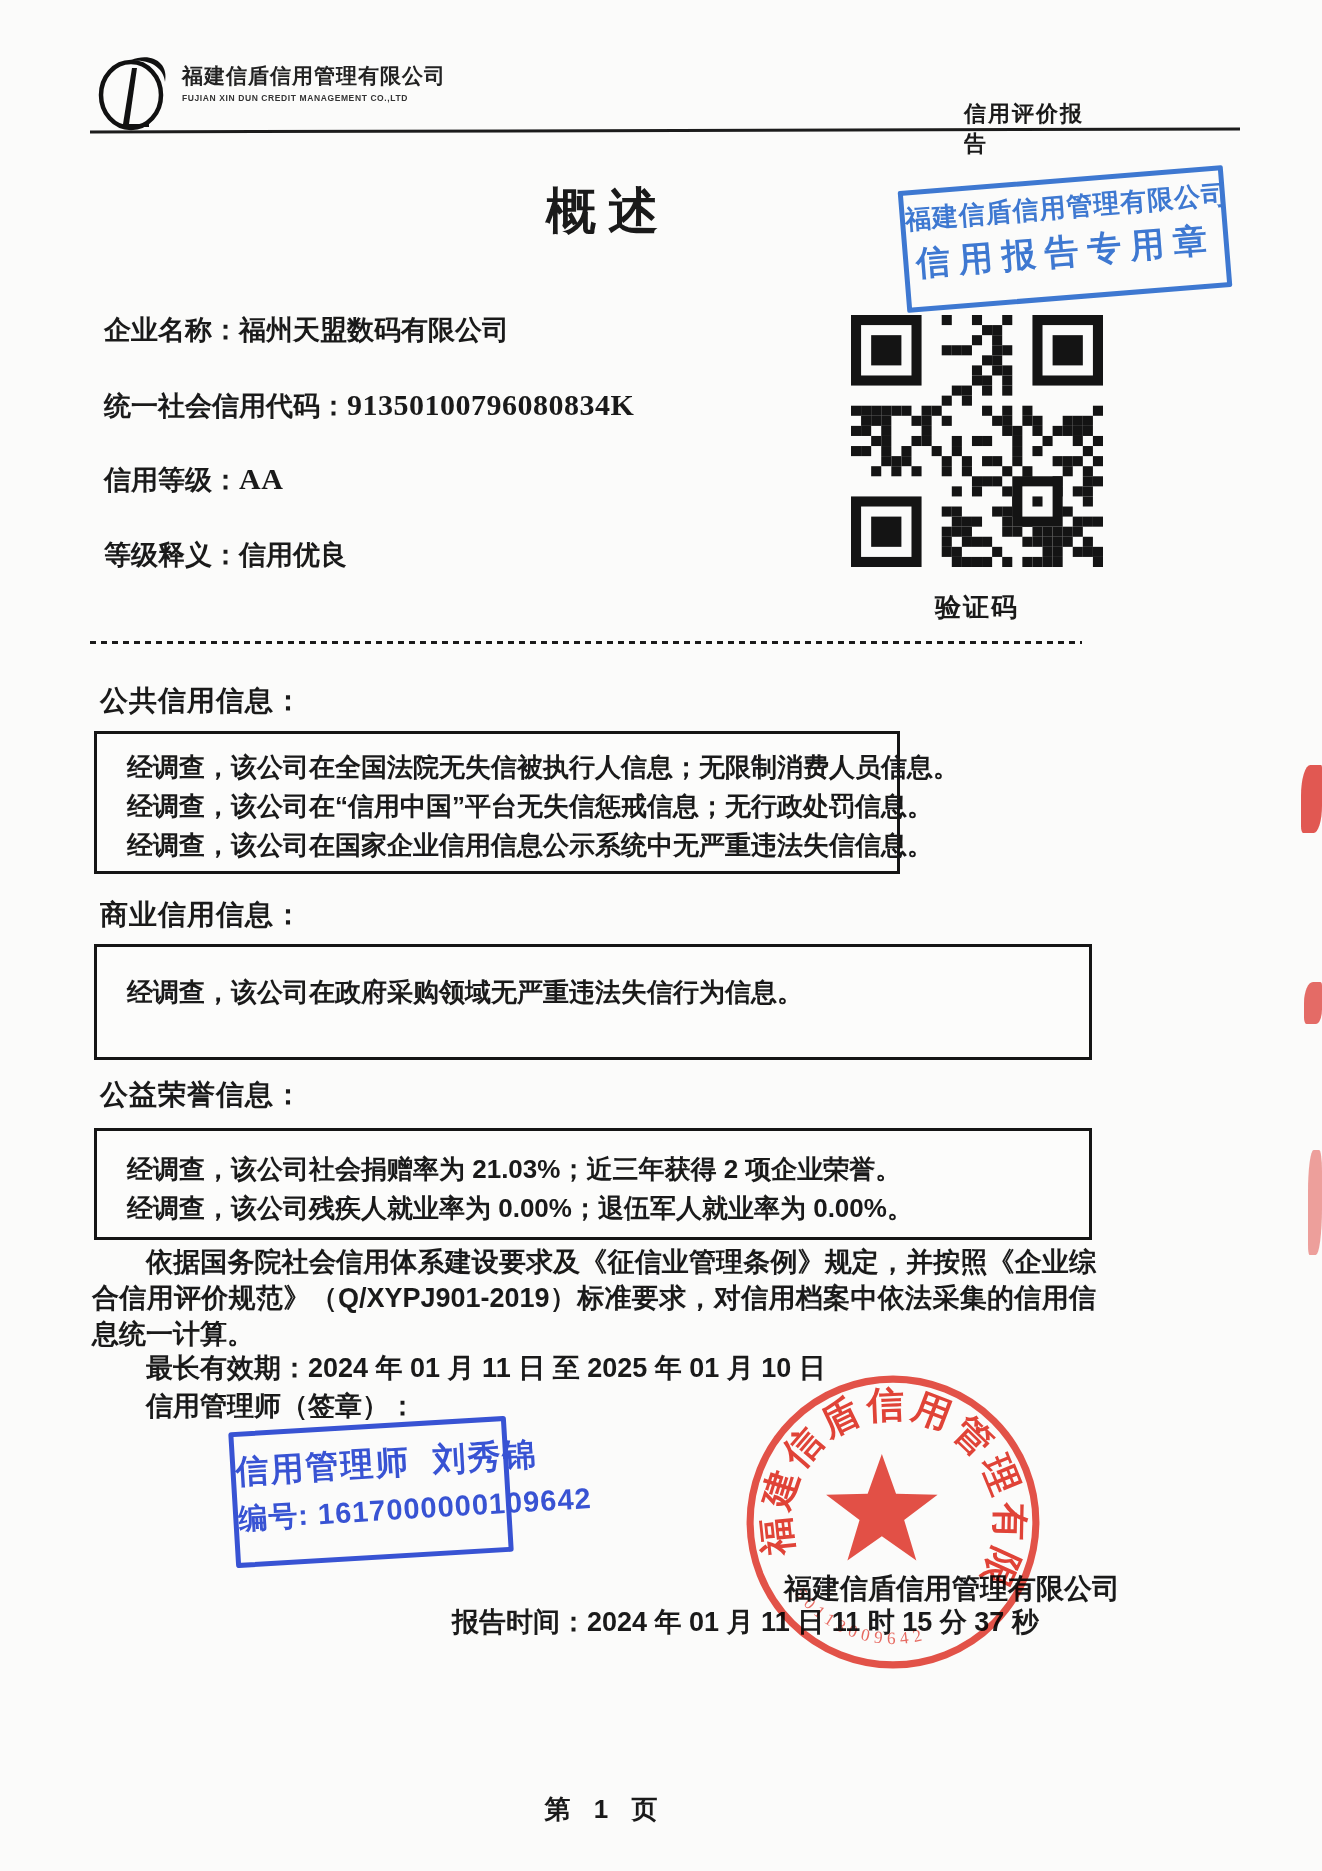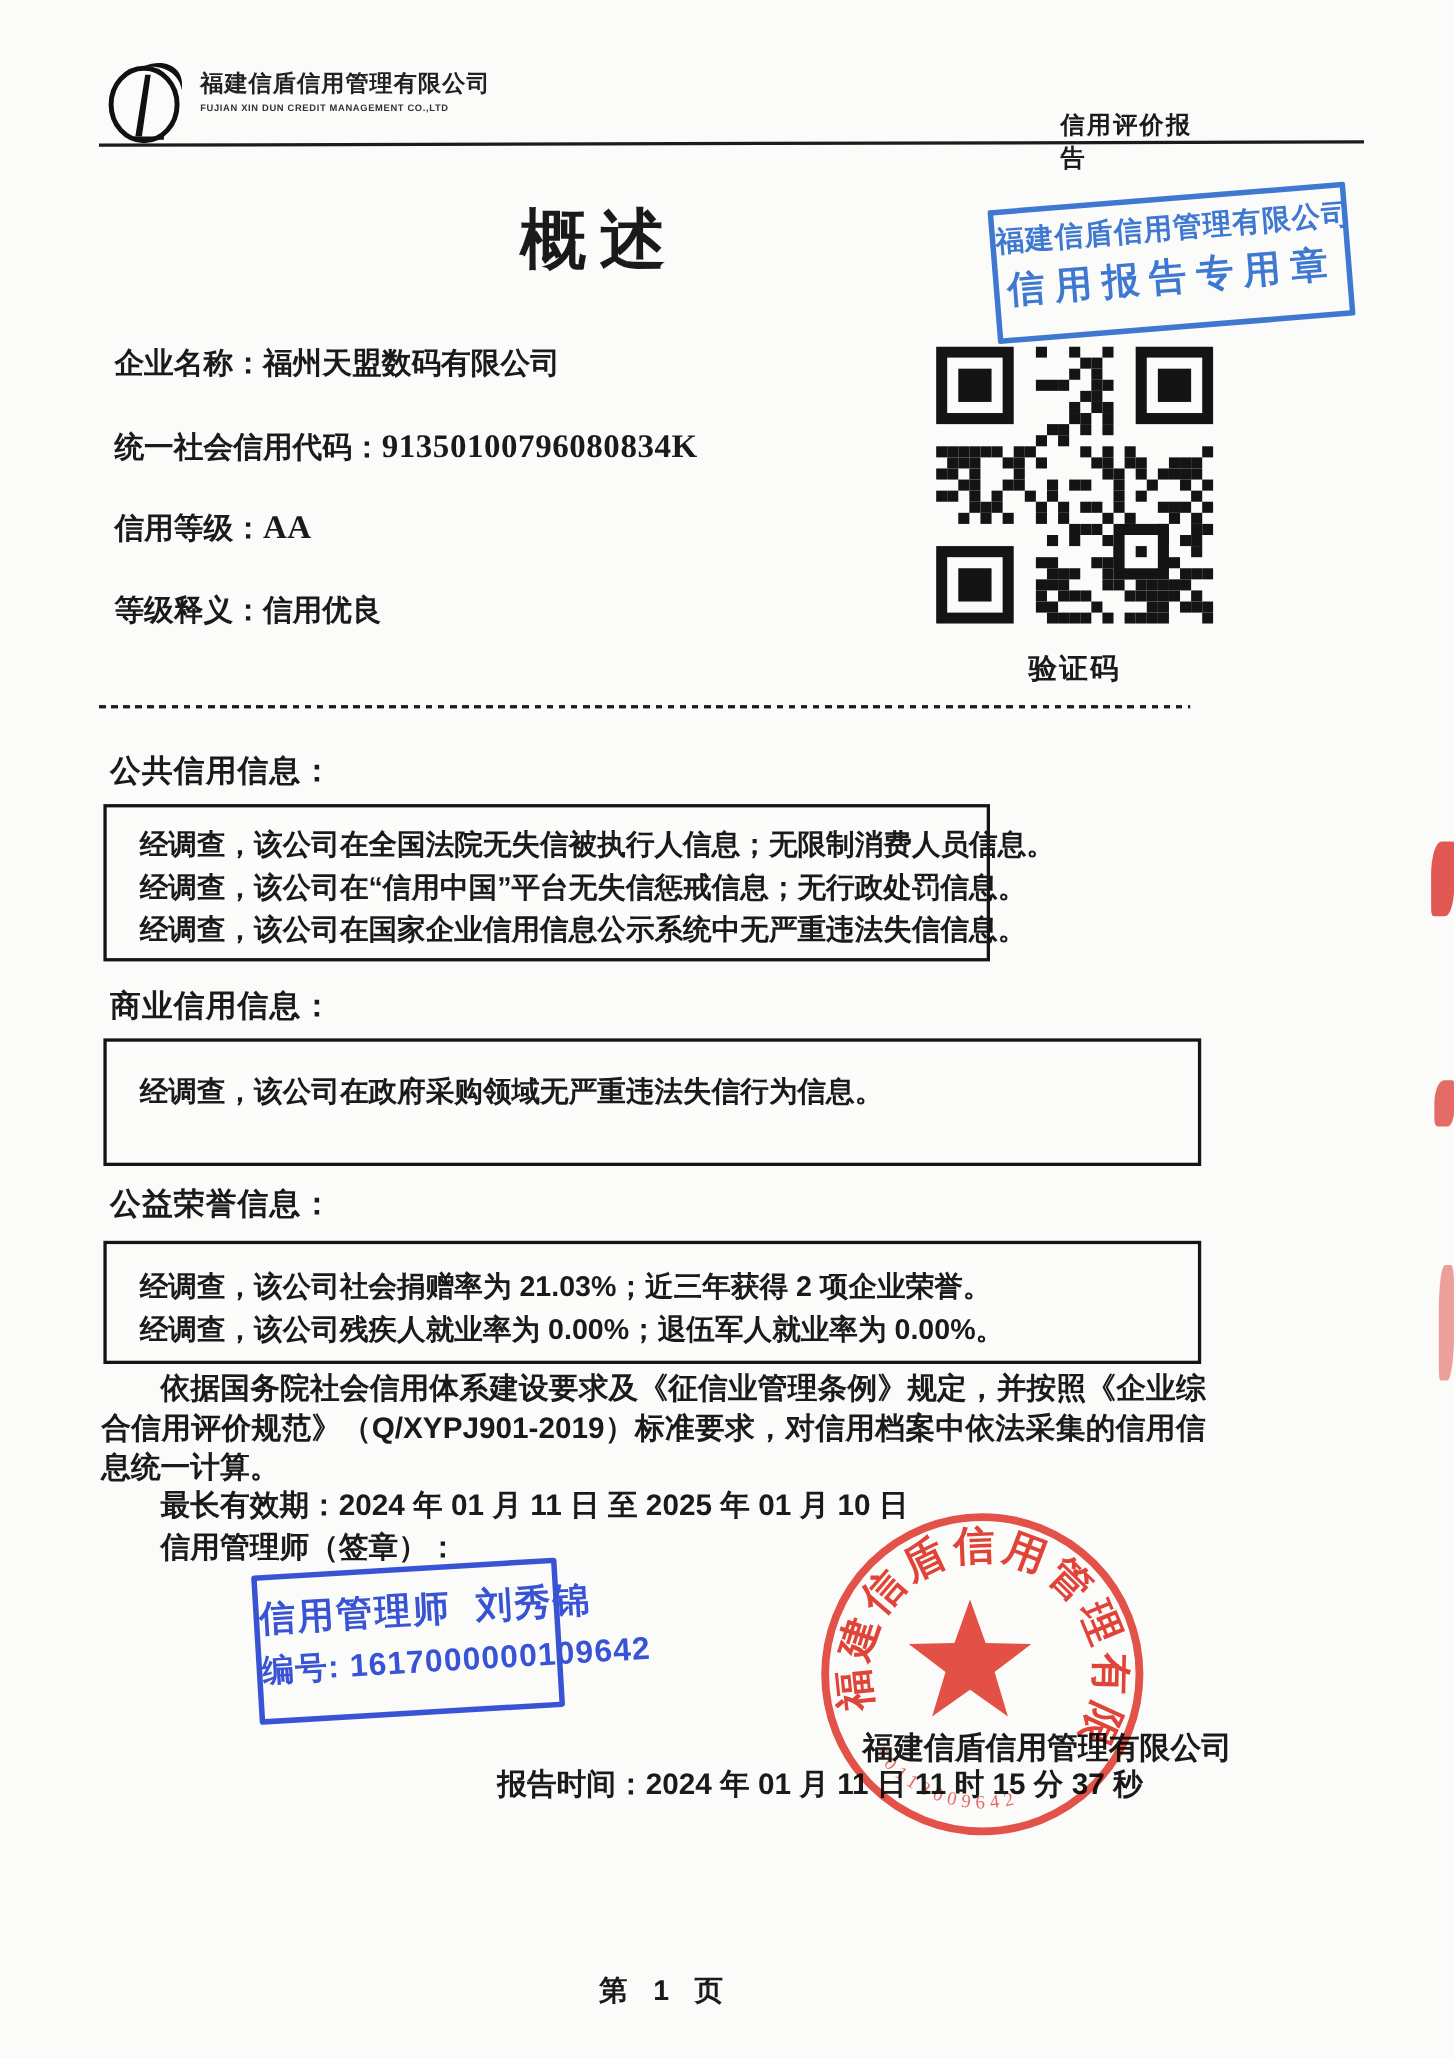--- a/index.html
+++ b/index.html
@@ -8,21 +8,21 @@
     background:#fbfbfa;overflow:hidden;
     font-family:"Liberation Sans","DejaVu Sans",sans-serif;color:#1a1a1a;
   }
   .abs{position:absolute;}
   
   .logo-cn{font-size:21px;font-weight:700;letter-spacing:1px;color:#222;}
   .logo-en{font-size:8.5px;font-weight:700;letter-spacing:.6px;color:#333;margin-top:3px;}
   .report-type{font-size:22px;font-weight:700;letter-spacing:2px;}
   .header-rule{height:3px;background:#1c1c1c;transform:rotate(-.15deg);}
   
-  .doc-title{font-family:"Liberation Serif","DejaVu Serif",serif;font-size:60px;font-weight:700;letter-spacing:12px;text-align:center;}
+  .doc-title{font-family:"Liberation Serif","DejaVu Serif",serif;font-size:50px;font-weight:700;letter-spacing:12px;text-align:right;}
   
   .stamp-top{
     border:5px solid #2e6fd2;color:#2e6fd2;text-align:center;
     transform:rotate(-4.6deg);mix-blend-mode:multiply;opacity:.92;
     padding-top:7px;box-sizing:border-box;border-radius:2px;
   }
   .stamp-top .l1{font-size:26px;font-weight:700;letter-spacing:1px;white-space:nowrap;}
   .stamp-top .l2{font-size:34px;font-weight:700;letter-spacing:9px;margin-top:4px;white-space:nowrap;}
   
   .field-line{font-size:27px;font-weight:700;white-space:nowrap;}

